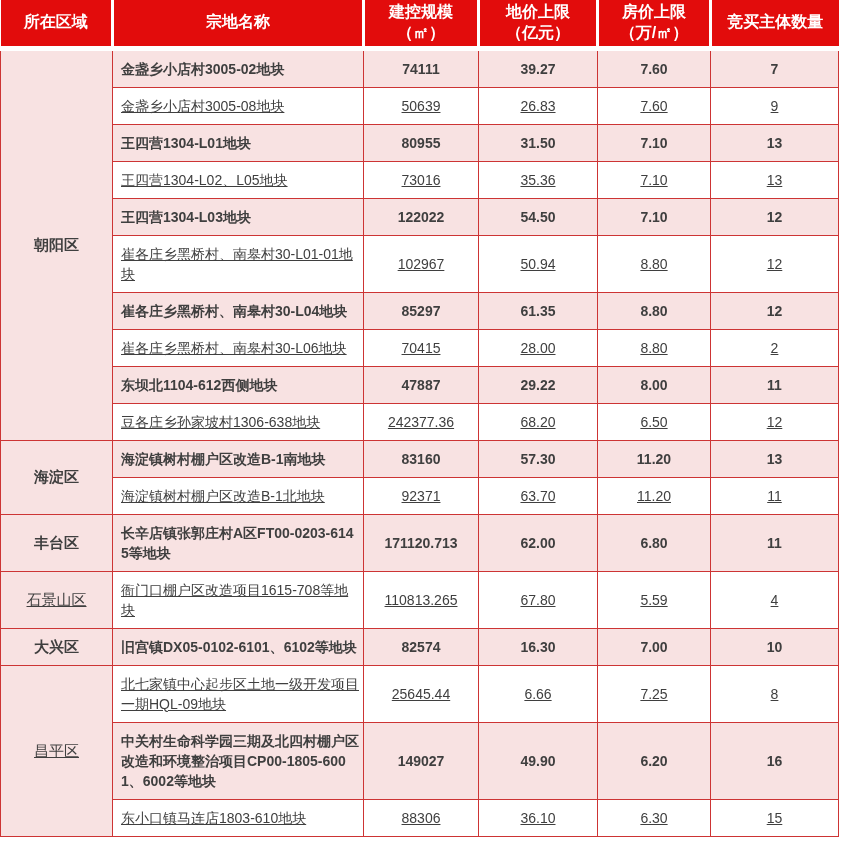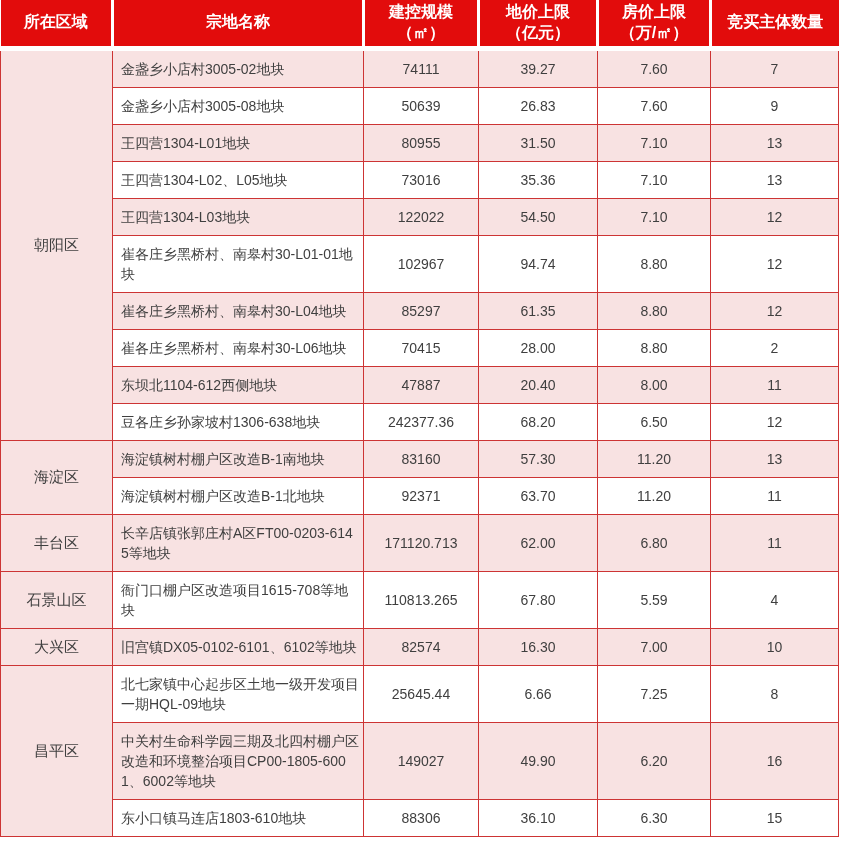--- a/index.html
+++ b/index.html
@@ -48,22 +48,22 @@
   tbody td {
     border: 1px solid var(--grid-border);
     color: var(--cell-text);
     font-size: 14px;
     line-height: 20px;
     padding: 8px 6px;
     text-align: center;
     vertical-align: middle;
     word-break: break-all;
   }
-  tr.pink  td { background: var(--row-pink); }
-  tr.white td { background: var(--row-white); }
+  tr.pink  td { background: var(--row-pink); font-weight: bold; }
+  tr.white td { background: var(--row-white); text-decoration: underline; }
   tbody td.district {
     background: var(--row-pink) !important;
     font-size: 15px;
     padding: 4px 2px;
     text-align: center;
   }
   tbody td.pname {
     text-align: left;
     padding: 8px 4px 8px 8px;
   }
@@ -124,42 +124,42 @@
         <tr class="pink">
           <td class="pname">王四营1304-L03地块</td>
           <td class="num">122022</td>
           <td class="num">54.50</td>
           <td class="num">7.10</td>
           <td class="num">12</td>
         </tr>
         <tr class="white">
           <td class="pname">崔各庄乡黑桥村、南皋村30-L01-01地块</td>
           <td class="num">102967</td>
-          <td class="num">94.74</td>
+          <td class="num">50.94</td>
           <td class="num">8.80</td>
           <td class="num">12</td>
         </tr>
         <tr class="pink">
           <td class="pname">崔各庄乡黑桥村、南皋村30-L04地块</td>
           <td class="num">85297</td>
           <td class="num">61.35</td>
           <td class="num">8.80</td>
           <td class="num">12</td>
         </tr>
         <tr class="white">
           <td class="pname">崔各庄乡黑桥村、南皋村30-L06地块</td>
           <td class="num">70415</td>
           <td class="num">28.00</td>
           <td class="num">8.80</td>
           <td class="num">2</td>
         </tr>
         <tr class="pink">
           <td class="pname">东坝北1104-612西侧地块</td>
           <td class="num">47887</td>
-          <td class="num">20.40</td>
+          <td class="num">29.22</td>
           <td class="num">8.00</td>
           <td class="num">11</td>
         </tr>
         <tr class="white">
           <td class="pname">豆各庄乡孙家坡村1306-638地块</td>
           <td class="num">242377.36</td>
           <td class="num">68.20</td>
           <td class="num">6.50</td>
           <td class="num">12</td>
         </tr>

